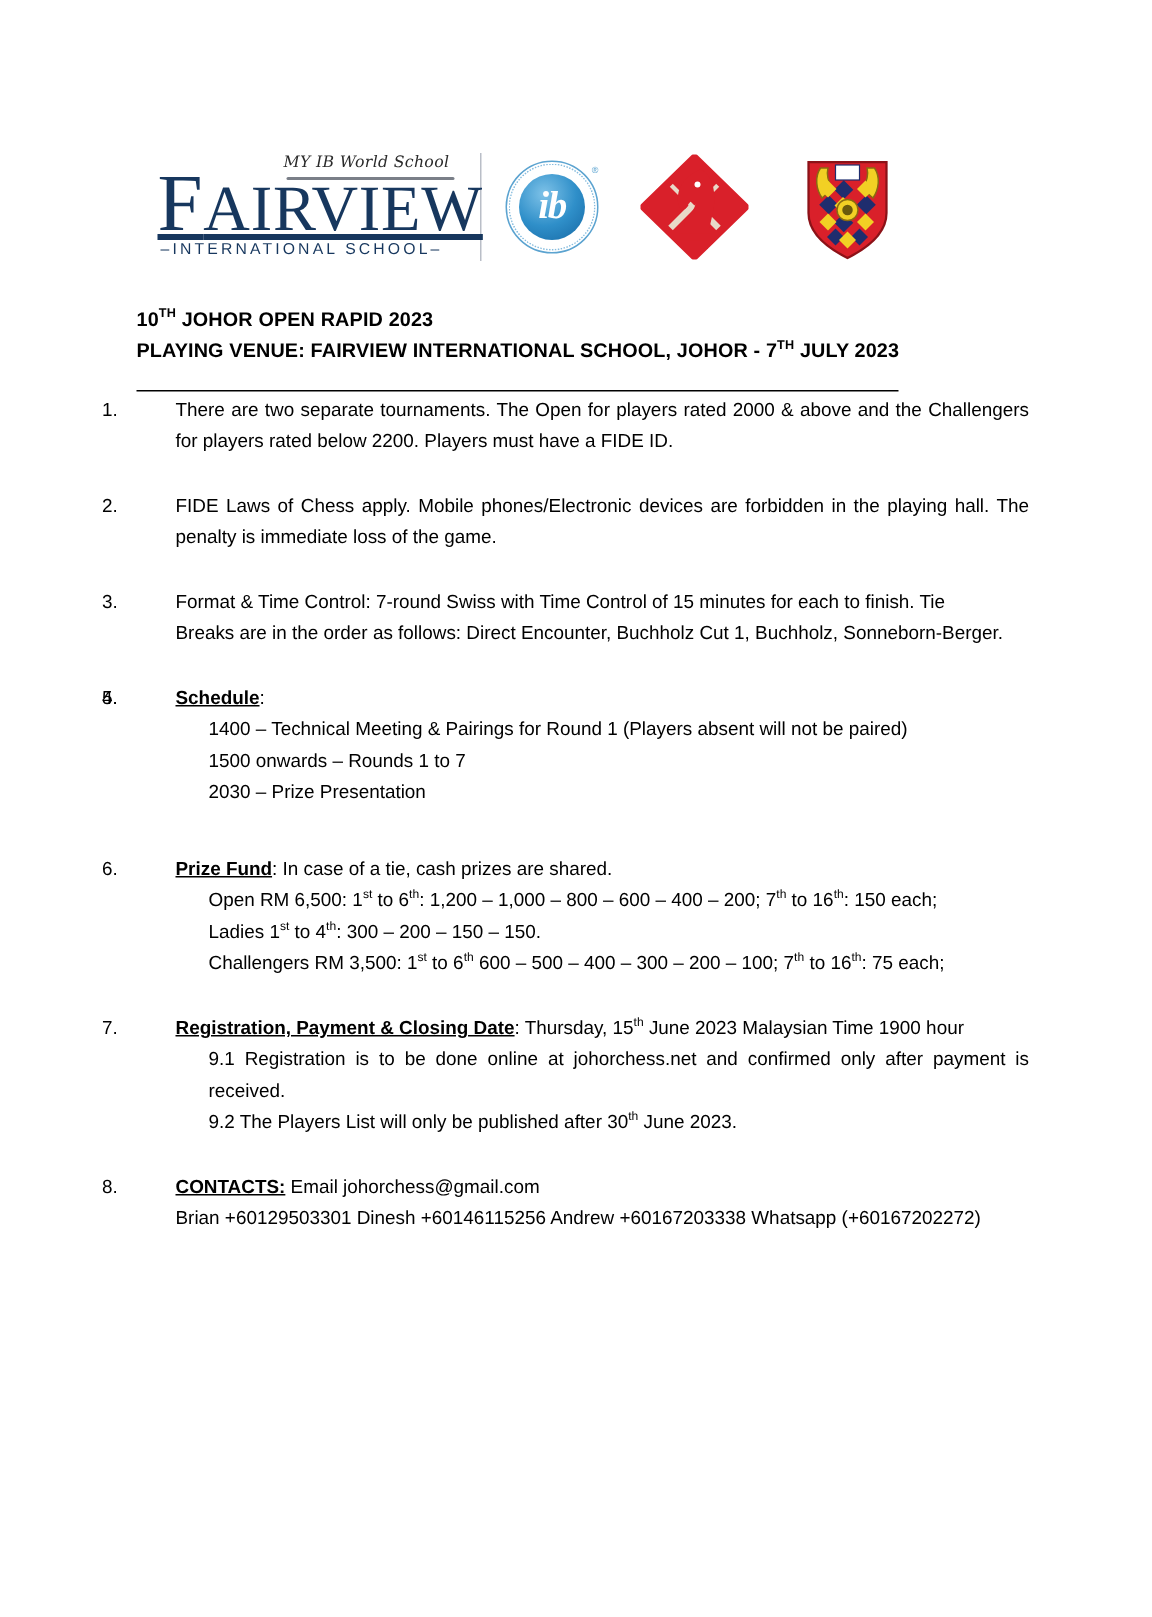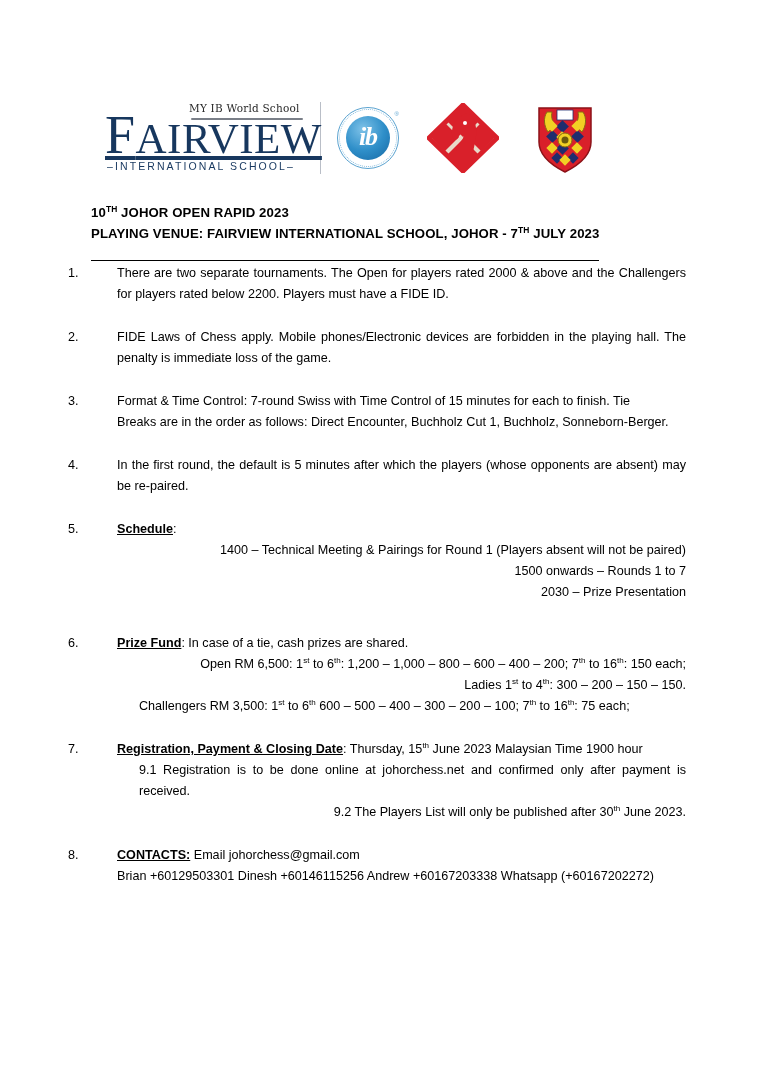--- a/index.html
+++ b/index.html
@@ -34,20 +34,21 @@
     padding-right: 10px;
     border-right: 1px solid #b9bec7;
     height: 72px;
     position: relative;
   }
   .fv-script {
     position: absolute;
     top: 0px;
     left: 84px;
     font-family: "DejaVu Serif", serif;
+    font-style: italic;
     font-size: 10.5px;
     color: #2a2a2a;
     letter-spacing: 0.2px;
     white-space: nowrap;
   }
   .fv-script-rule {
     position: absolute;
     top: 16px;
     left: 86px;
     width: 112px;
@@ -200,21 +201,21 @@
     text-align: justify;
     text-justify: inter-word;
   }
   .item-body.nojust { text-align: left; }
   .sub {
     padding-left: 22px;
     font-size: 12.6px;
     line-height: 21px;
     text-align: justify;
   }
-  .sub.nojust { text-align: right; }
+  .sub.nojust { text-align: left; }
   b { font-weight: bold; text-decoration: underline; }
 
   
   .gap-lg { margin-bottom: 30px; }
   .gap-md { margin-bottom: 22px; }
 </style>
 </head>
 <body>
 
 <div class="logo-bar">
@@ -297,21 +298,20 @@
   </div>
 
   <div class="item gap-md">
     <span class="item-num">3.</span>
     <div class="item-body nojust">Format &amp; Time Control: 7-round Swiss with Time Control of 15 minutes for each to finish. Tie</div>
     <div class="item-body">Breaks are in the order as follows: Direct Encounter, Buchholz Cut 1, Buchholz, Sonneborn-Berger.</div>
   </div>
 
   <div class="item gap-md">
     <span class="item-num">4.</span>
-    <div class="item-body">In the first round, the default is 5 minutes after which the players (whose opponents are absent) may be re-paired.</div>
   </div>
 
   <div class="item gap-lg">
     <span class="item-num">5.</span>
     <div class="item-body nojust"><b>Schedule</b><span>:</span></div>
     <div class="sub nojust">1400 – Technical Meeting &amp; Pairings for Round 1 (Players absent will not be paired)</div>
     <div class="sub nojust">1500 onwards – Rounds 1 to 7</div>
     <div class="sub nojust">2030 – Prize Presentation</div>
   </div>
 

